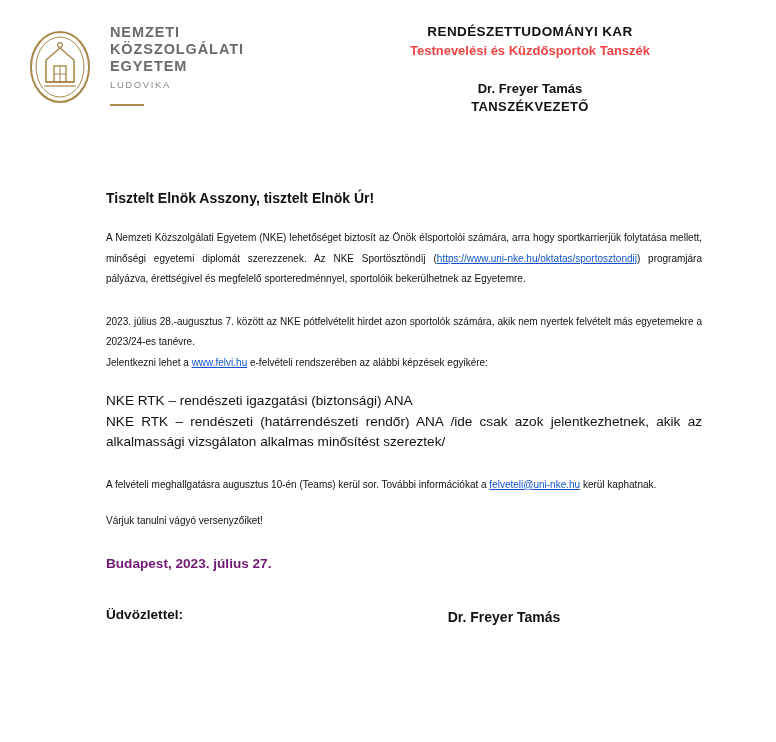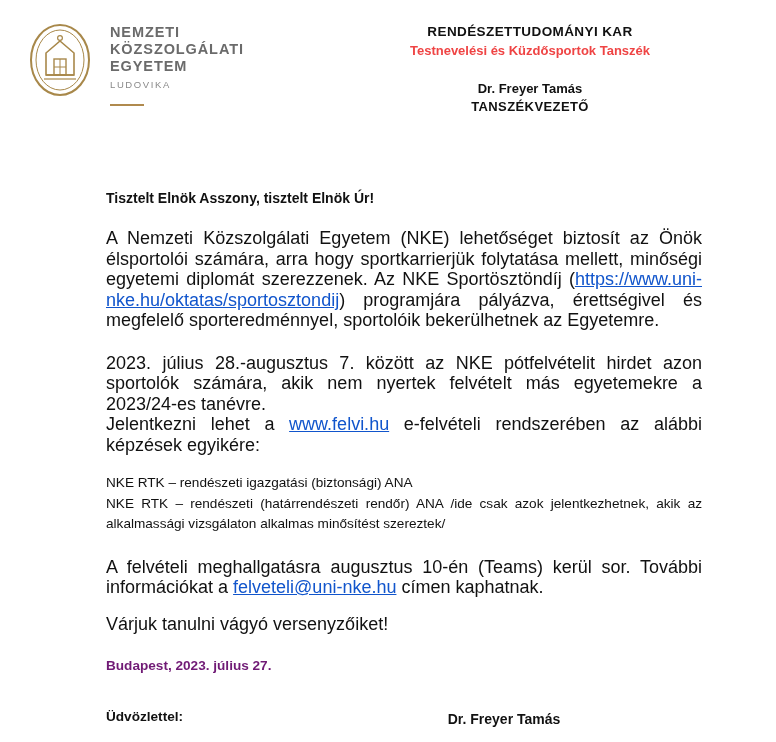--- a/index.html
+++ b/index.html
@@ -24,21 +24,21 @@
   
   .header {
     display: flex;
     align-items: flex-start;
     padding: 14px 40px 0 24px;
     height: 120px;
     box-sizing: border-box;
   }
   .logo-block {
     display: flex;
-    align-items: center;
+    align-items: flex-end;
     gap: 14px;
     width: 330px;
     flex: 0 0 330px;
   }
   .crest {
     width: 72px;
     height: 78px;
     flex: 0 0 72px;
     color: #a8884a;
   }
@@ -102,21 +102,21 @@
   .content {
     padding: 0 74px 0 106px;
   }
   .salutation {
     font-weight: bold;
     font-size: 14px;
     margin-top: 70px;
     color: #111;
   }
   p.body-par {
-    font-size: 18px;
+    font-size: 10px;
     line-height: 20.5px;
     text-align: justify;
     margin: 22px 0 0 0;
     color: #111;
   }
   p.tight {
     margin-top: 16px;
   }
   .list {
     margin-top: 18px;
@@ -213,21 +213,21 @@
       <span>2023. július 28.-augusztus 7. között az NKE pótfelvételit hirdet azon sportolók számára, akik nem nyertek felvételt más egyetemekre a 2023/24-es tanévre.</span><br>
       <span>Jelentkezni lehet a </span><a class="link" href="#">www.felvi.hu</a><span> e-felvételi rendszerében az alábbi képzések egyikére:</span>
     </p>
 
     <div class="list">
       <div>NKE RTK – rendészeti igazgatási (biztonsági) ANA</div>
       <div>NKE RTK – rendészeti (határrendészeti rendőr) ANA /ide csak azok jelentkezhetnek, akik az alkalmassági vizsgálaton alkalmas minősítést szereztek/</div>
     </div>
 
     <p class="body-par">
-      <span>A felvételi meghallgatásra augusztus 10-én (Teams) kerül sor. További információkat a </span><a class="link" href="#">felveteli@uni-nke.hu</a><span> címen kaphatnak.</span>
+      <span>A felvételi meghallgatásra augusztus 10-én (Teams) kerül sor. További információkat a </span><a class="link" href="#">felveteli@uni-nke.hu</a><span> kerül kaphatnak.</span>
     </p>
 
     <p class="body-par tight">Várjuk tanulni vágyó versenyzőiket!</p>
 
     <div class="closing-date">Budapest, 2023. július 27.</div>
 
     <div class="signature">
       <div class="sig-left">Üdvözlettel:</div>
       <div class="sig-right">
         <div class="name">Dr. Freyer Tamás</div>

